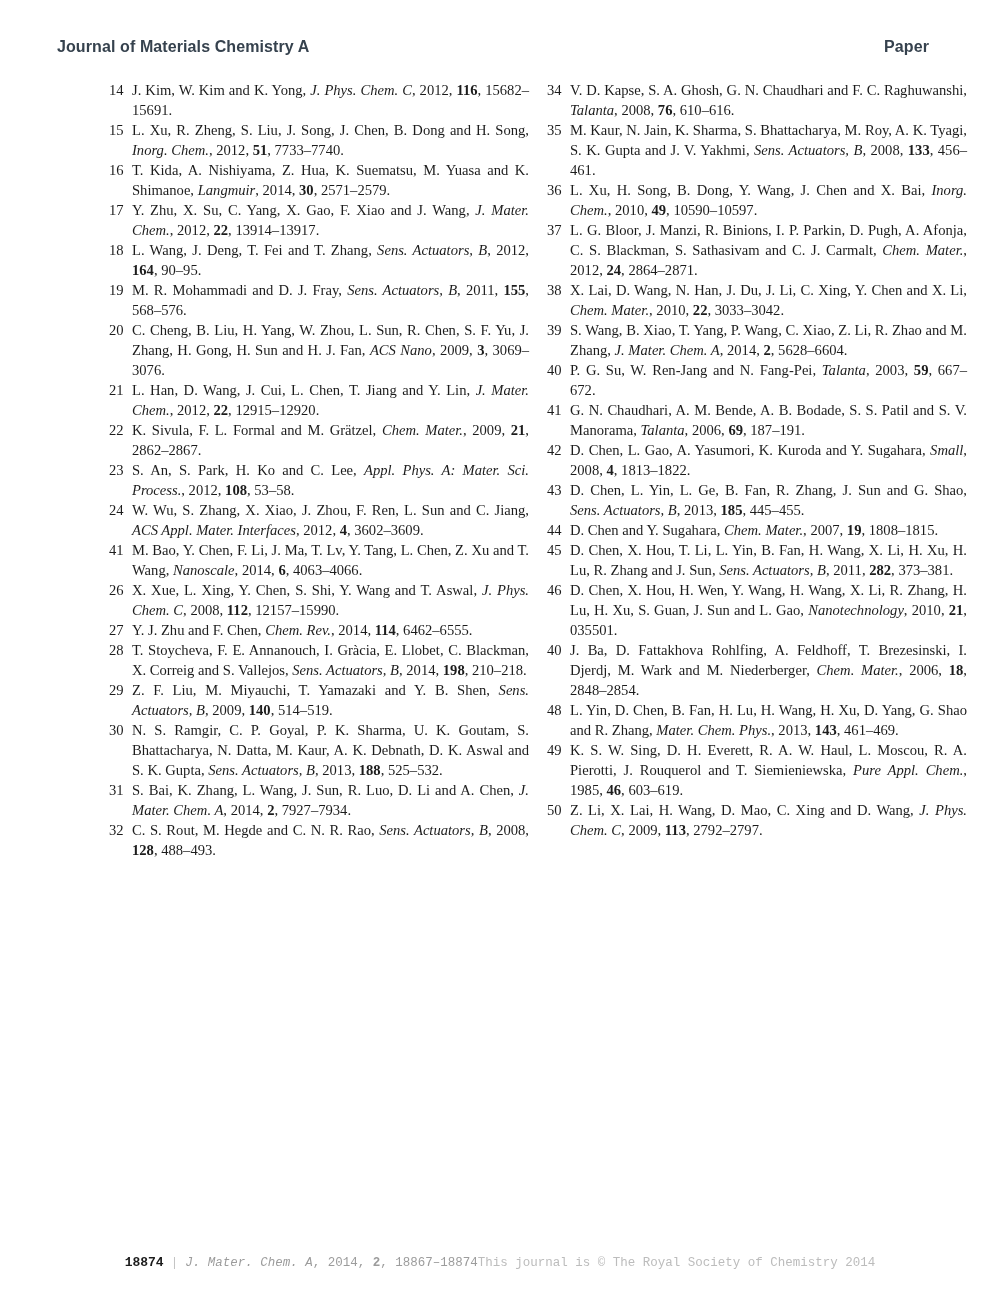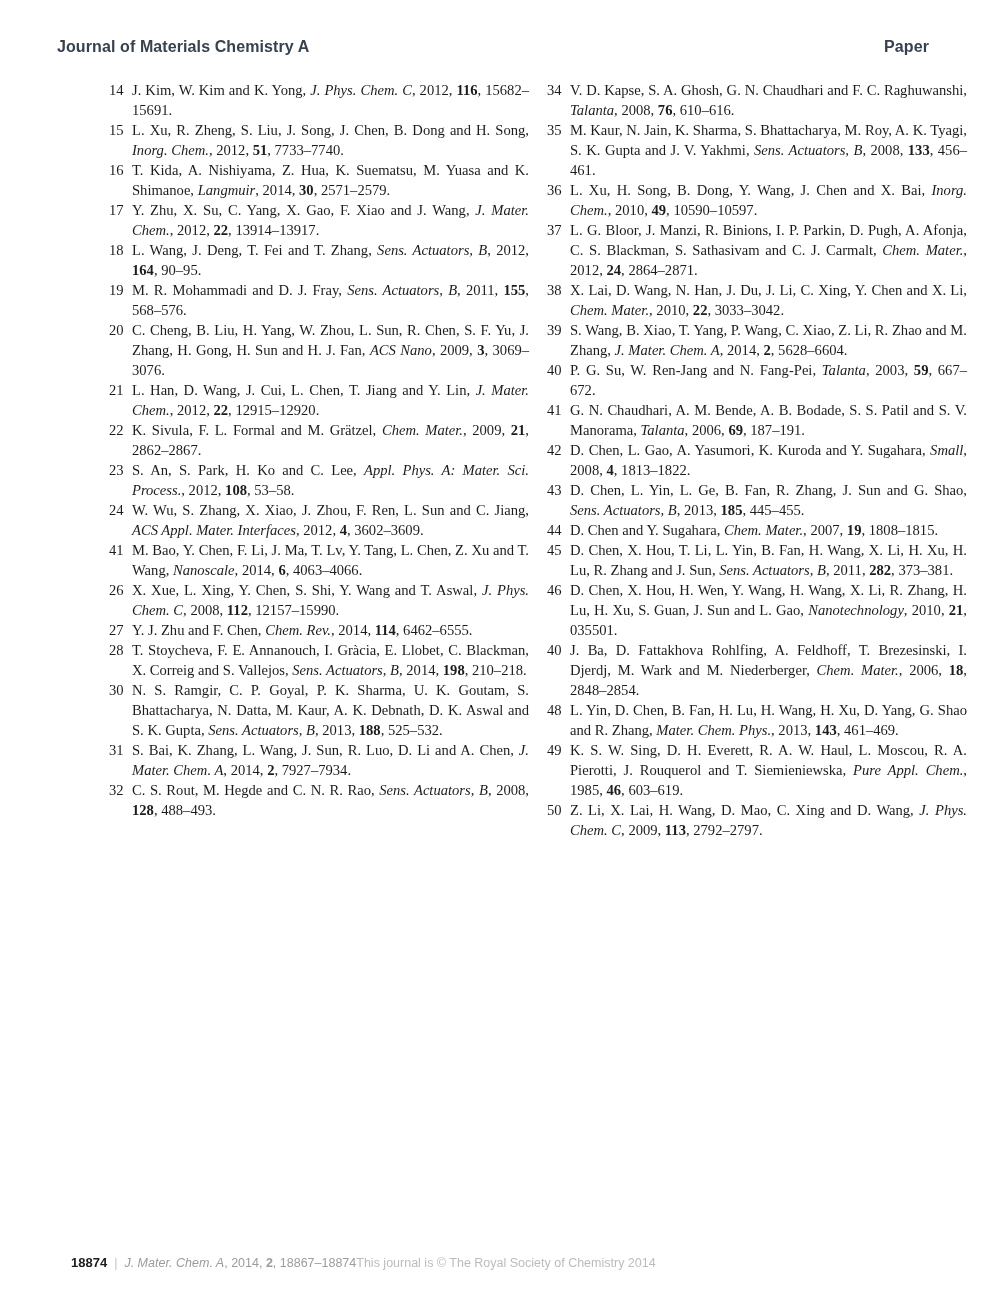--- a/index.html
+++ b/index.html
@@ -30,22 +30,22 @@
     text-align: justify;
     font-size: 14.6px;
     line-height: 20px;
     color: #1c1c1c;
   }
   .ref-num { position: absolute; left: 0; top: 0; }
   .seg-i { font-style: italic; }
   .seg-b { font-weight: 700; }
   .page-footer {
     position: absolute; top: 1255px; left: 71px; right: 71px;
-    display: flex; justify-content: flex-start; align-items: baseline;
-    font-family: Liberation Sans, sans-serif;
+    display: flex; justify-content: center; align-items: baseline;
+    font-family: Liberation Mono, monospace;
     font-size: 12.5px;
     color: #9c9c9c;
   }
   .footer-left { display: flex; align-items: baseline; gap: 7px; }
   .footer-page-num { color: #1c1c1c; font-weight: 700; font-size: 13px; }
   .footer-divider { color: #c4c4c4; }
   .footer-citation .seg-b { font-weight: 700; }
   .footer-right { color: #bcbcbc; }
 </style>
 </head>
@@ -66,20 +66,21 @@
       <div class="ref"><span class="ref-num">19</span><span>M. R. Mohammadi and D. J. Fray, </span><span class="seg-i">Sens. Actuators, B</span><span>, 2011, </span><span class="seg-b">155</span><span>, 568–576.</span></div>
       <div class="ref"><span class="ref-num">20</span><span>C. Cheng, B. Liu, H. Yang, W. Zhou, L. Sun, R. Chen, S. F. Yu, J. Zhang, H. Gong, H. Sun and H. J. Fan, </span><span class="seg-i">ACS Nano</span><span>, 2009, </span><span class="seg-b">3</span><span>, 3069–3076.</span></div>
       <div class="ref"><span class="ref-num">21</span><span>L. Han, D. Wang, J. Cui, L. Chen, T. Jiang and Y. Lin, </span><span class="seg-i">J. Mater. Chem.</span><span>, 2012, </span><span class="seg-b">22</span><span>, 12915–12920.</span></div>
       <div class="ref"><span class="ref-num">22</span><span>K. Sivula, F. L. Formal and M. Grätzel, </span><span class="seg-i">Chem. Mater.</span><span>, 2009, </span><span class="seg-b">21</span><span>, 2862–2867.</span></div>
       <div class="ref"><span class="ref-num">23</span><span>S. An, S. Park, H. Ko and C. Lee, </span><span class="seg-i">Appl. Phys. A: Mater. Sci. Process.</span><span>, 2012, </span><span class="seg-b">108</span><span>, 53–58.</span></div>
       <div class="ref"><span class="ref-num">24</span><span>W. Wu, S. Zhang, X. Xiao, J. Zhou, F. Ren, L. Sun and C. Jiang, </span><span class="seg-i">ACS Appl. Mater. Interfaces</span><span>, 2012, </span><span class="seg-b">4</span><span>, 3602–3609.</span></div>
       <div class="ref"><span class="ref-num">41</span><span>M. Bao, Y. Chen, F. Li, J. Ma, T. Lv, Y. Tang, L. Chen, Z. Xu and T. Wang, </span><span class="seg-i">Nanoscale</span><span>, 2014, </span><span class="seg-b">6</span><span>, 4063–4066.</span></div>
       <div class="ref"><span class="ref-num">26</span><span>X. Xue, L. Xing, Y. Chen, S. Shi, Y. Wang and T. Aswal, </span><span class="seg-i">J. Phys. Chem. C</span><span>, 2008, </span><span class="seg-b">112</span><span>, 12157–15990.</span></div>
       <div class="ref"><span class="ref-num">27</span><span>Y. J. Zhu and F. Chen, </span><span class="seg-i">Chem. Rev.</span><span>, 2014, </span><span class="seg-b">114</span><span>, 6462–6555.</span></div>
       <div class="ref"><span class="ref-num">28</span><span>T. Stoycheva, F. E. Annanouch, I. Gràcia, E. Llobet, C. Blackman, X. Correig and S. Vallejos, </span><span class="seg-i">Sens. Actuators, B</span><span>, 2014, </span><span class="seg-b">198</span><span>, 210–218.</span></div>
+      <div class="ref"><span class="ref-num">29</span><span>Z. F. Liu, M. Miyauchi, T. Yamazaki and Y. B. Shen, </span><span class="seg-i">Sens. Actuators, B</span><span>, 2009, </span><span class="seg-b">140</span><span>, 514–519.</span></div>
       <div class="ref"><span class="ref-num">30</span><span>N. S. Ramgir, C. P. Goyal, P. K. Sharma, U. K. Goutam, S. Bhattacharya, N. Datta, M. Kaur, A. K. Debnath, D. K. Aswal and S. K. Gupta, </span><span class="seg-i">Sens. Actuators, B</span><span>, 2013, </span><span class="seg-b">188</span><span>, 525–532.</span></div>
       <div class="ref"><span class="ref-num">31</span><span>S. Bai, K. Zhang, L. Wang, J. Sun, R. Luo, D. Li and A. Chen, </span><span class="seg-i">J. Mater. Chem. A</span><span>, 2014, </span><span class="seg-b">2</span><span>, 7927–7934.</span></div>
       <div class="ref"><span class="ref-num">32</span><span>C. S. Rout, M. Hegde and C. N. R. Rao, </span><span class="seg-i">Sens. Actuators, B</span><span>, 2008, </span><span class="seg-b">128</span><span>, 488–493.</span></div>
     </div>
   <div class="ref-col" id="col-right">
       <div class="ref"><span class="ref-num">34</span><span>V. D. Kapse, S. A. Ghosh, G. N. Chaudhari and F. C. Raghuwanshi, </span><span class="seg-i">Talanta</span><span>, 2008, </span><span class="seg-b">76</span><span>, 610–616.</span></div>
       <div class="ref"><span class="ref-num">35</span><span>M. Kaur, N. Jain, K. Sharma, S. Bhattacharya, M. Roy, A. K. Tyagi, S. K. Gupta and J. V. Yakhmi, </span><span class="seg-i">Sens. Actuators, B</span><span>, 2008, </span><span class="seg-b">133</span><span>, 456–461.</span></div>
       <div class="ref"><span class="ref-num">36</span><span>L. Xu, H. Song, B. Dong, Y. Wang, J. Chen and X. Bai, </span><span class="seg-i">Inorg. Chem.</span><span>, 2010, </span><span class="seg-b">49</span><span>, 10590–10597.</span></div>
       <div class="ref"><span class="ref-num">37</span><span>L. G. Bloor, J. Manzi, R. Binions, I. P. Parkin, D. Pugh, A. Afonja, C. S. Blackman, S. Sathasivam and C. J. Carmalt, </span><span class="seg-i">Chem. Mater.</span><span>, 2012, </span><span class="seg-b">24</span><span>, 2864–2871.</span></div>
       <div class="ref"><span class="ref-num">38</span><span>X. Lai, D. Wang, N. Han, J. Du, J. Li, C. Xing, Y. Chen and X. Li, </span><span class="seg-i">Chem. Mater.</span><span>, 2010, </span><span class="seg-b">22</span><span>, 3033–3042.</span></div>

